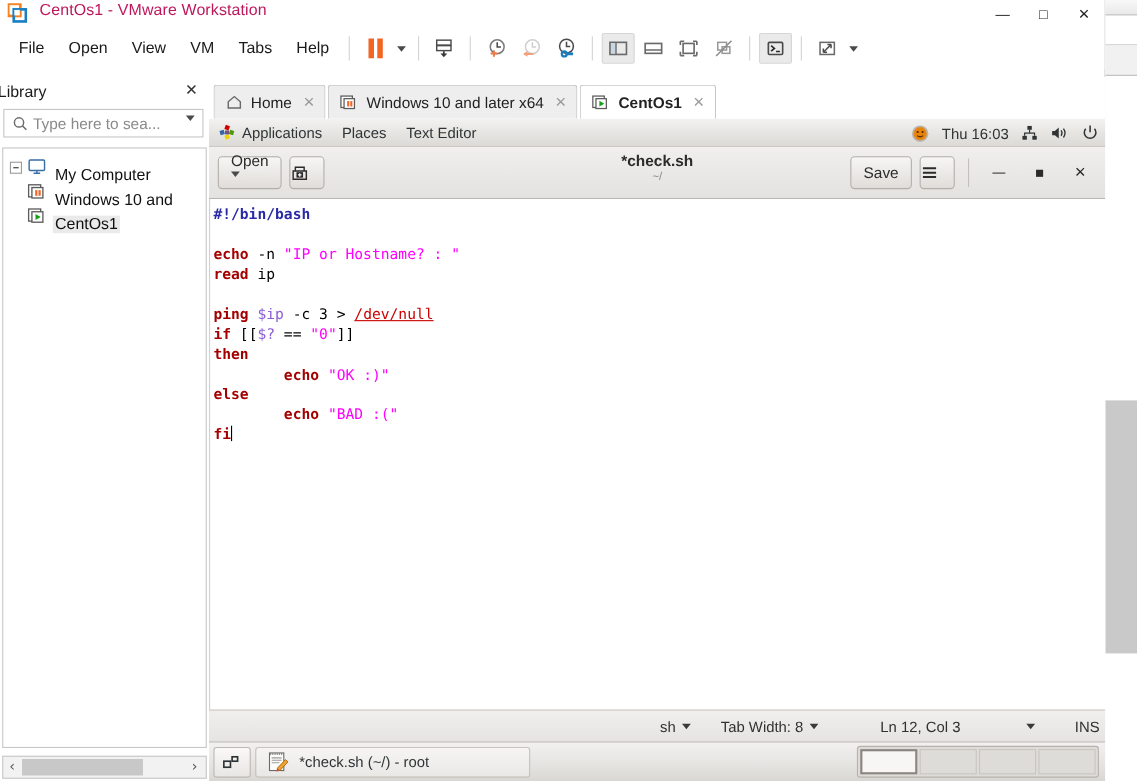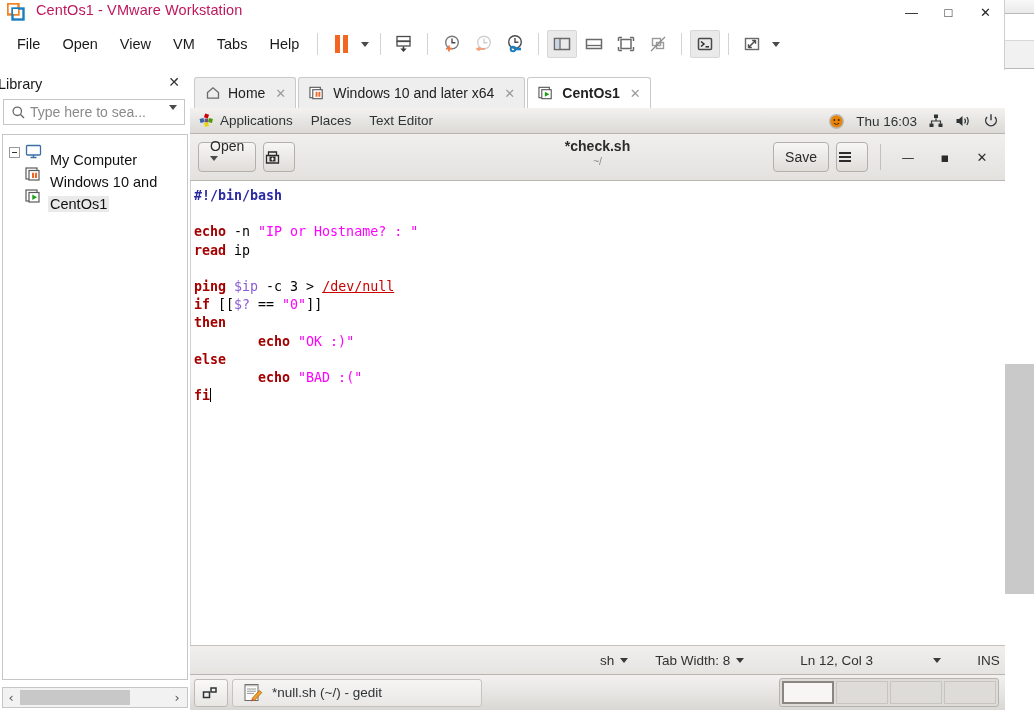--- a/index.html
+++ b/index.html
@@ -607,21 +607,21 @@
         <div class="tb-task w2">
           <span>
             <svg width="21" height="19" viewBox="0 0 21 19">
               <rect x="2" y="1.5" width="13" height="16" fill="#fcfcfc" stroke="#6a6a6a" stroke-width="1"></rect>
               <path d="M3 1.5 V3.3 M5 1.5 V3.3 M7 1.5 V3.3 M9 1.5 V3.3 M11 1.5 V3.3 M13 1.5 V3.3" stroke="#8a8681" stroke-width="1"></path>
               <path d="M4 6 H13 M4 8.2 H13 M4 10.4 H11" stroke="#9a9a9a" stroke-width="1"></path>
               <path d="M9 15.5 L16.5 7.5 L18.8 9.6 L11.3 17.6 Z" fill="#f0a030" stroke="#b07010" stroke-width="0.9"></path>
               <path d="M9 15.5 L11.3 17.6 L8.2 18.4 Z" fill="#d94a2b"></path>
             </svg>
           </span>
-          <span>*null.sh (~/) - gedit</span>
+          <span>*check.sh (~/) - root</span>
         </div>
 
         <div class="wspaces">
           <span class="wsp active"></span>
           <span class="wsp"></span>
           <span class="wsp"></span>
           <span class="wsp"></span>
         </div>
       </div>
 

